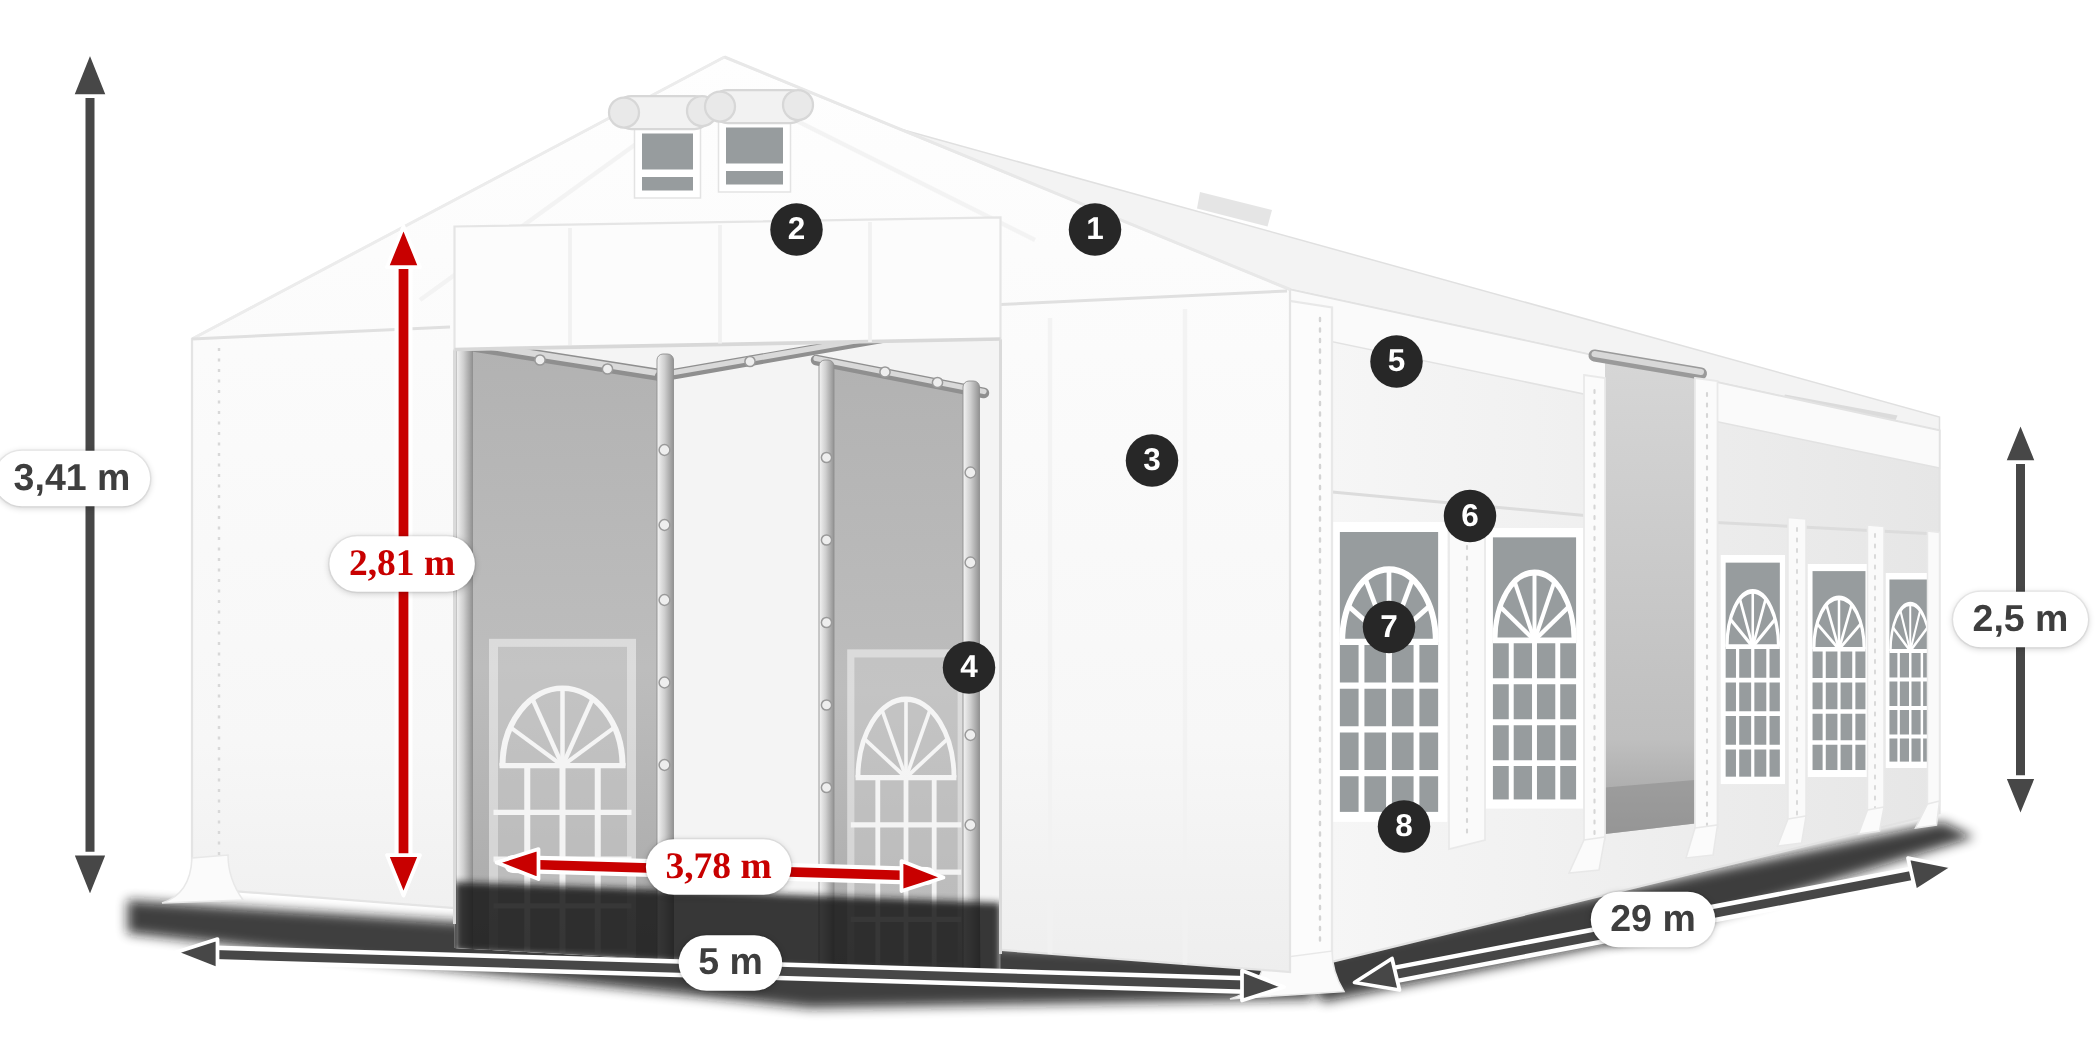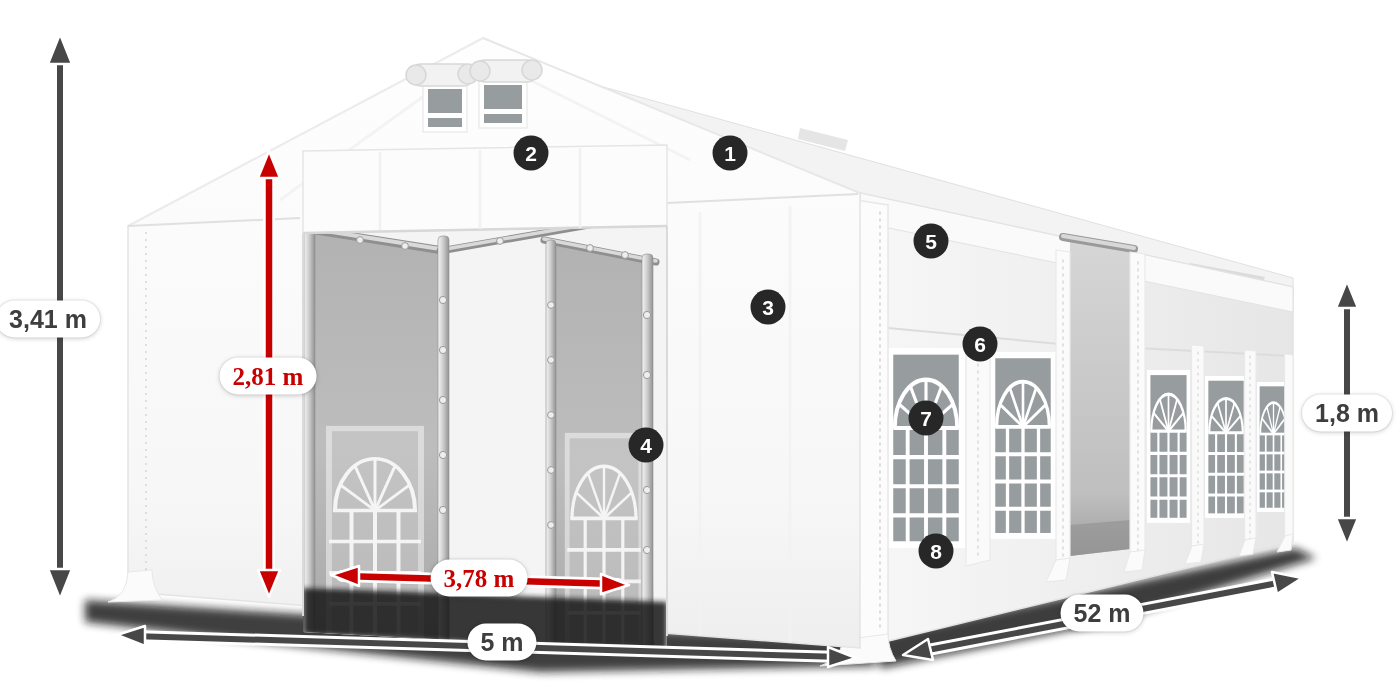--- a/index.html
+++ b/index.html
@@ -309,23 +309,23 @@
       <line class="ac" x1="1347" y1="298" x2="1347" y2="528"></line>
       <line class="ar-gray" x1="1347" y1="298" x2="1347" y2="528"></line>
       <polygon class="ah-gray" points="1347,281 1336,308 1358,308"></polygon>
       <polygon class="ah-gray" points="1347,545 1336,518 1358,518"></polygon>
     </g>
   </svg>
 
   <div class="pill" style="left:48px;top:319px">3,41 m</div>
   <div class="pill pill--red" style="left:268px;top:376px">2,81 m</div>
   <div class="pill pill--red" style="left:479px;top:578px">3,78 m</div>
-  <div class="pill" style="left:502px;top:642px">5 m</div>
-  <div class="pill" style="left:1102px;top:613px">52 m</div>
-  <div class="pill" style="left:1347px;top:413px">1,8 m</div>
+  <div class="pill" style="left:487px;top:642px">5 m</div>
+  <div class="pill" style="left:1102px;top:613px">29 m</div>
+  <div class="pill" style="left:1347px;top:413px">2,5 m</div>
 
   <div class="badge" style="left:730px;top:153px">1</div>
   <div class="badge" style="left:531px;top:153px">2</div>
   <div class="badge" style="left:768px;top:307px">3</div>
   <div class="badge" style="left:646px;top:445px">4</div>
   <div class="badge" style="left:931px;top:241px">5</div>
   <div class="badge" style="left:980px;top:344px">6</div>
   <div class="badge" style="left:926px;top:418px">7</div>
   <div class="badge" style="left:936px;top:551px">8</div>
 

